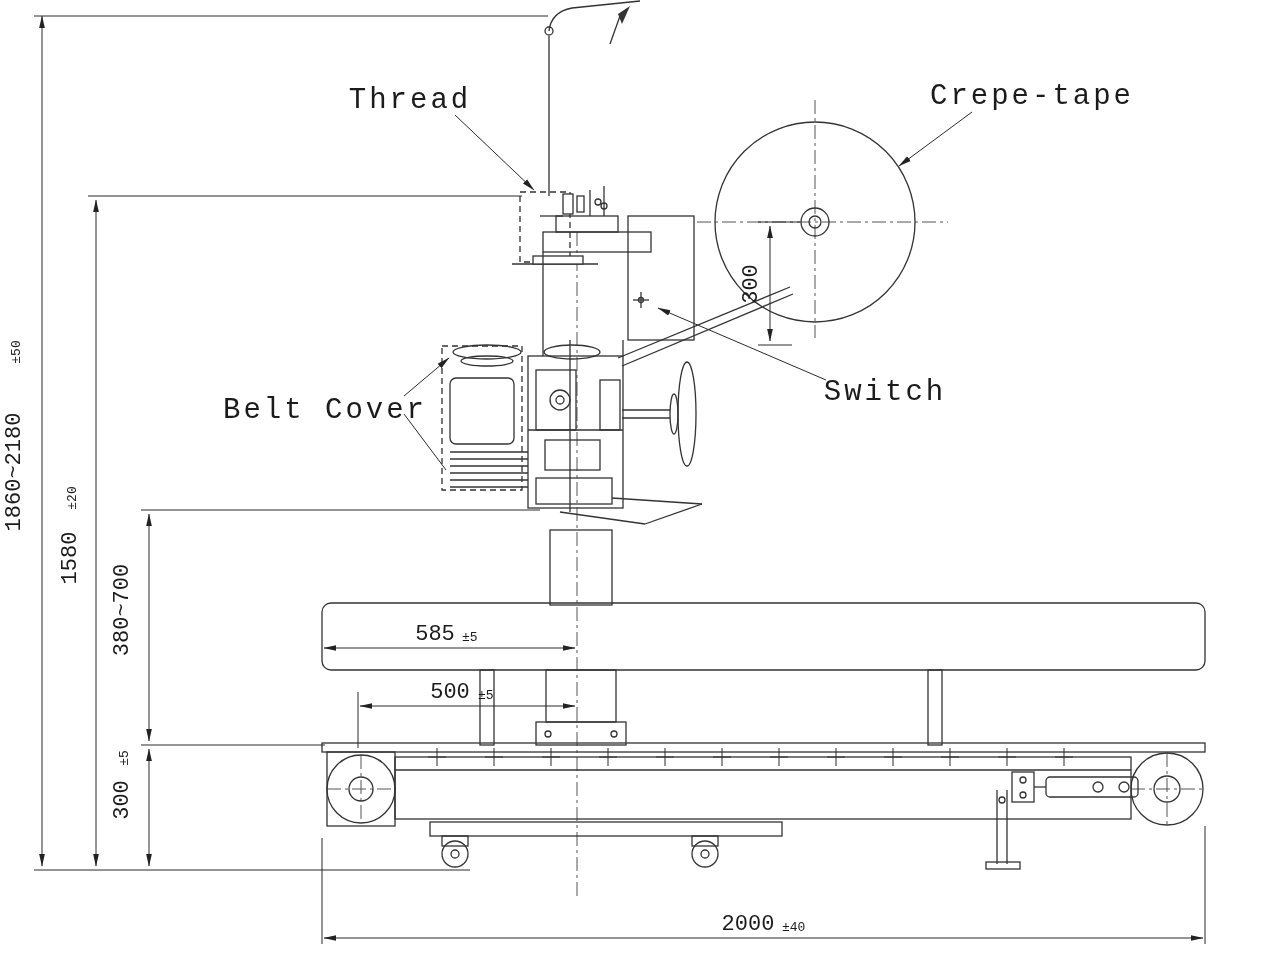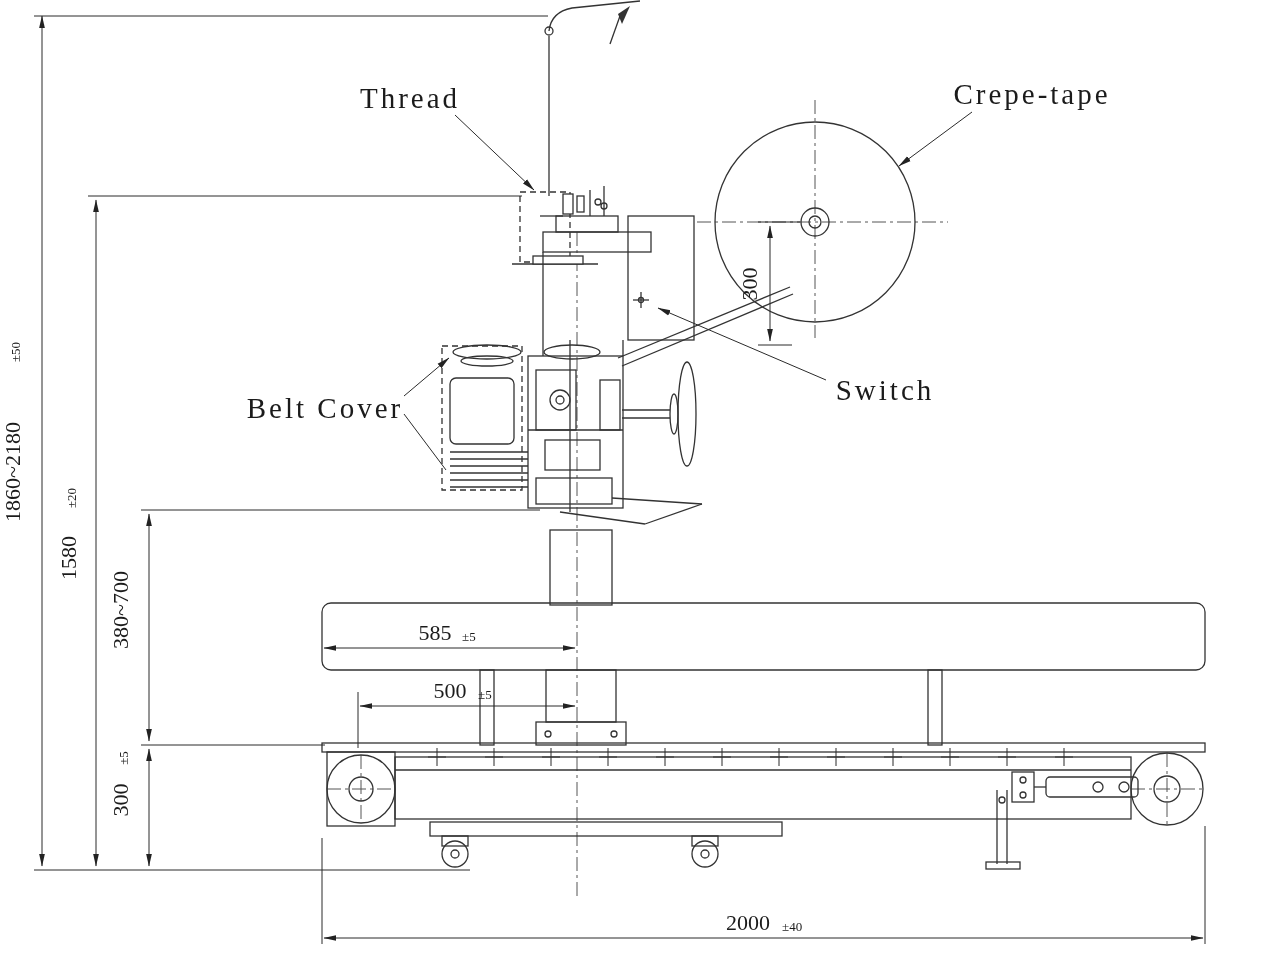--- a/index.html
+++ b/index.html
@@ -1,20 +1,20 @@
 <!DOCTYPE html>
 <html><head>
 <meta charset="utf-8">
 <style>
   html,body{margin:0;padding:0;background:#fff;}
   .canvas{
     position:relative;
     width:1280px;height:954px;
     background:#ffffff;
-    font-family:Liberation Serif, serif;
+    font-family:Liberation Mono, monospace;
     overflow:hidden;
   }
   svg{display:block;}
   text{fill:#1b1b1b;}
   .dim-text{font-size:22px;}
   .tol-text{font-size:13px;}
   .label-text{font-size:29px;letter-spacing:3px;}
   .thin{stroke:#2b2b2b;stroke-width:1;fill:none;}
   .art{stroke:#333;stroke-width:1.3;fill:none;}
   .artfill{stroke:#333;stroke-width:1.3;fill:#fff;}

